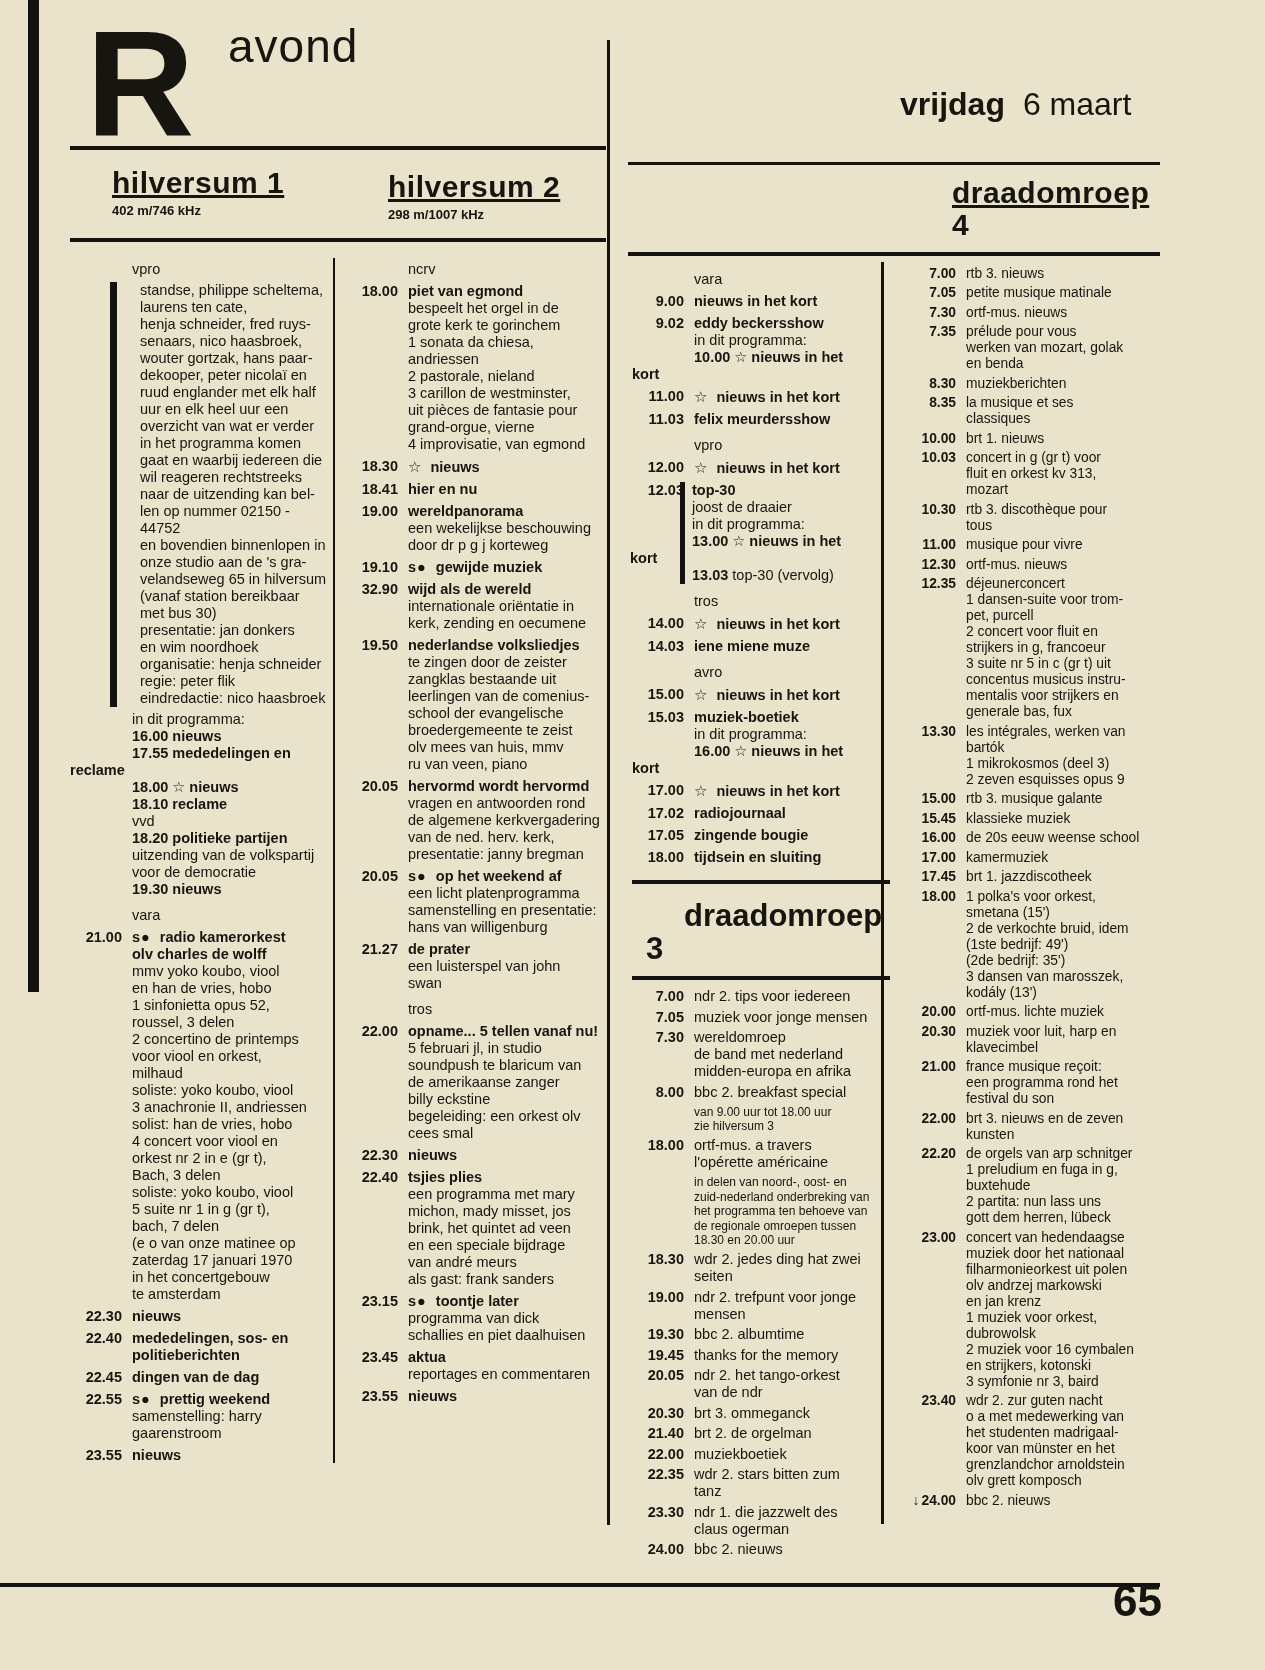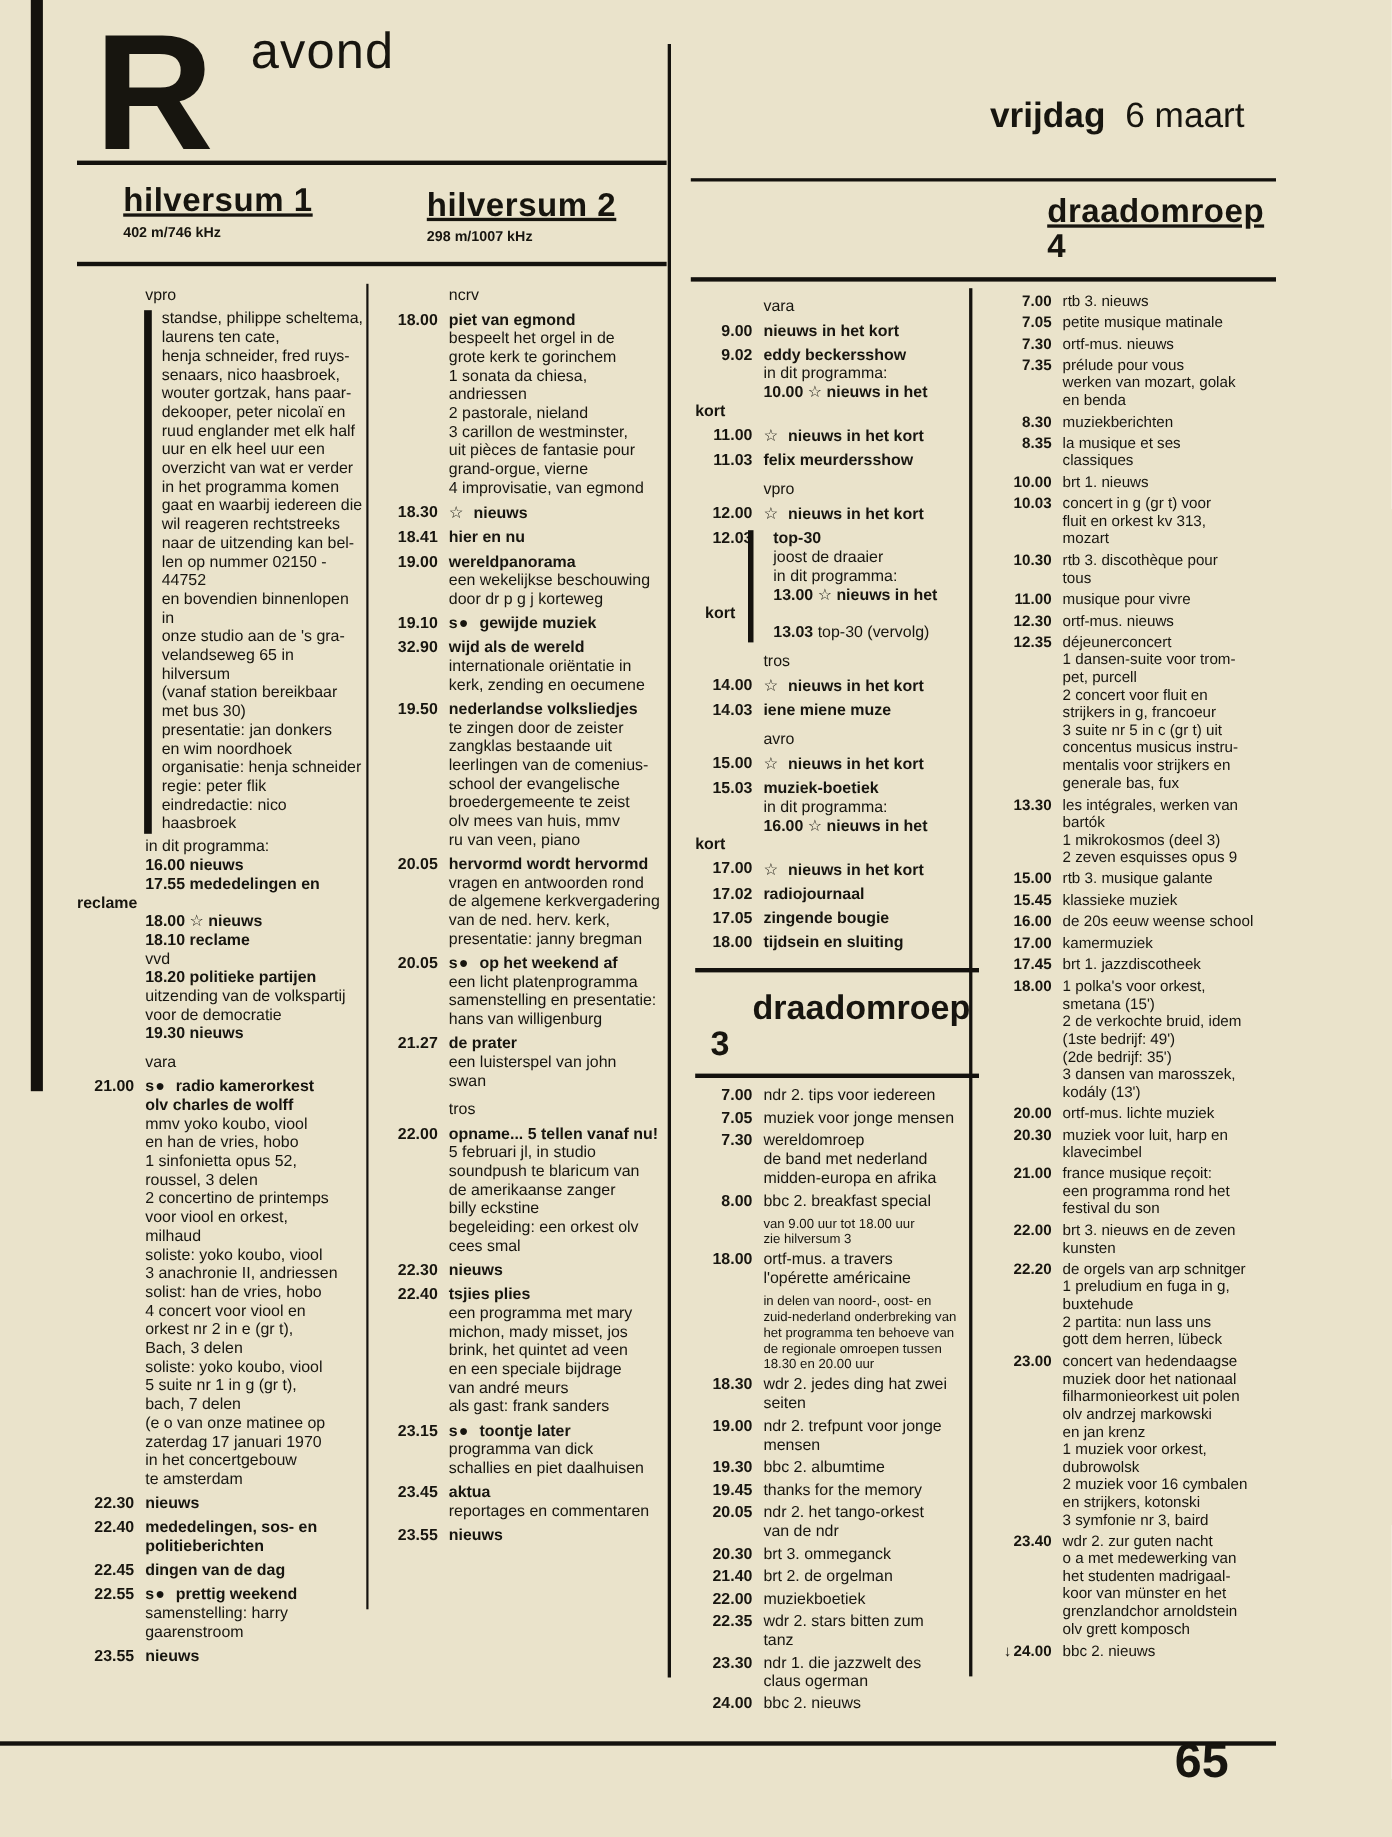--- a/index.html
+++ b/index.html
@@ -13,35 +13,35 @@
   .rule{position:absolute;background:#14120e;}
   
   .logo-r{position:absolute;left:86px;top:18px;font-size:150px;line-height:130px;font-weight:bold;letter-spacing:-4px;}
   .logo-word{position:absolute;left:228px;top:38px;font-size:46px;font-weight:normal;letter-spacing:1px;}
   .date-line{position:absolute;left:900px;top:96px;font-size:32px;}
   .date-line .day{font-weight:bold;margin-right:18px;}
   .st-head{position:absolute;}
   .st-title{font-size:30px;font-weight:bold;letter-spacing:0.5px;line-height:30px;text-decoration:underline;}
   .st-num2{font-size:30px;font-weight:bold;line-height:34px;}
   .st-freq{font-size:13px;font-weight:bold;margin-top:4px;}
-  .page-num{position:absolute;left:1068px;top:1592px;font-size:44px;font-weight:bold;text-align:right;}
+  .page-num{position:absolute;left:1113px;top:1592px;font-size:44px;font-weight:bold;text-align:right;}
   
   .half{position:absolute;display:flex;}
   .col{flex:none;}
   .entry{display:flex;margin-top:5px;}
   .time{flex:none;width:52px;text-align:right;font-weight:bold;padding-right:10px;white-space:nowrap;}
   .content{flex:1;min-width:0;}
   .ln{min-height:17px;}
   .b{font-weight:bold;}
   .out{margin-left:-62px;}
   .net{margin:9px 0 1px 62px;}
   .blk{margin-top:4px;}
   .sub .inner,.note .inner{margin-left:62px;}
-  .cont .inner{margin-left:61px;border-left:7px solid #14120e;padding-left:9px;}
-  .content.barred{border-left:5px solid #14120e;padding-left:18px;margin-left:-14px;}
+  .cont .inner{margin-left:40px;border-left:7px solid #14120e;padding-left:23px;}
+  .content.barred{border-left:5px solid #14120e;padding-left:7px;margin-left:-14px;}
   .note .inner{font-size:12px;line-height:14.5px;font-weight:normal;}
   .note .inner .ln{min-height:14.5px;}
   .star{display:inline-block;margin-right:9px;font-size:15px;}
   .stereo{font-weight:bold;margin-right:9px;letter-spacing:1px;}
   .arrow{font-weight:bold;margin-right:2px;}
   .title{}
   
   .subhead{border-top:4px solid #14120e;border-bottom:4px solid #14120e;margin:14px 0 8px 0;padding:16px 0 10px 52px;}
   .subhead .t1{font-size:31px;font-weight:bold;line-height:32px;}
   .subhead .t2{font-size:31px;font-weight:bold;line-height:34px;margin-left:-38px;}

